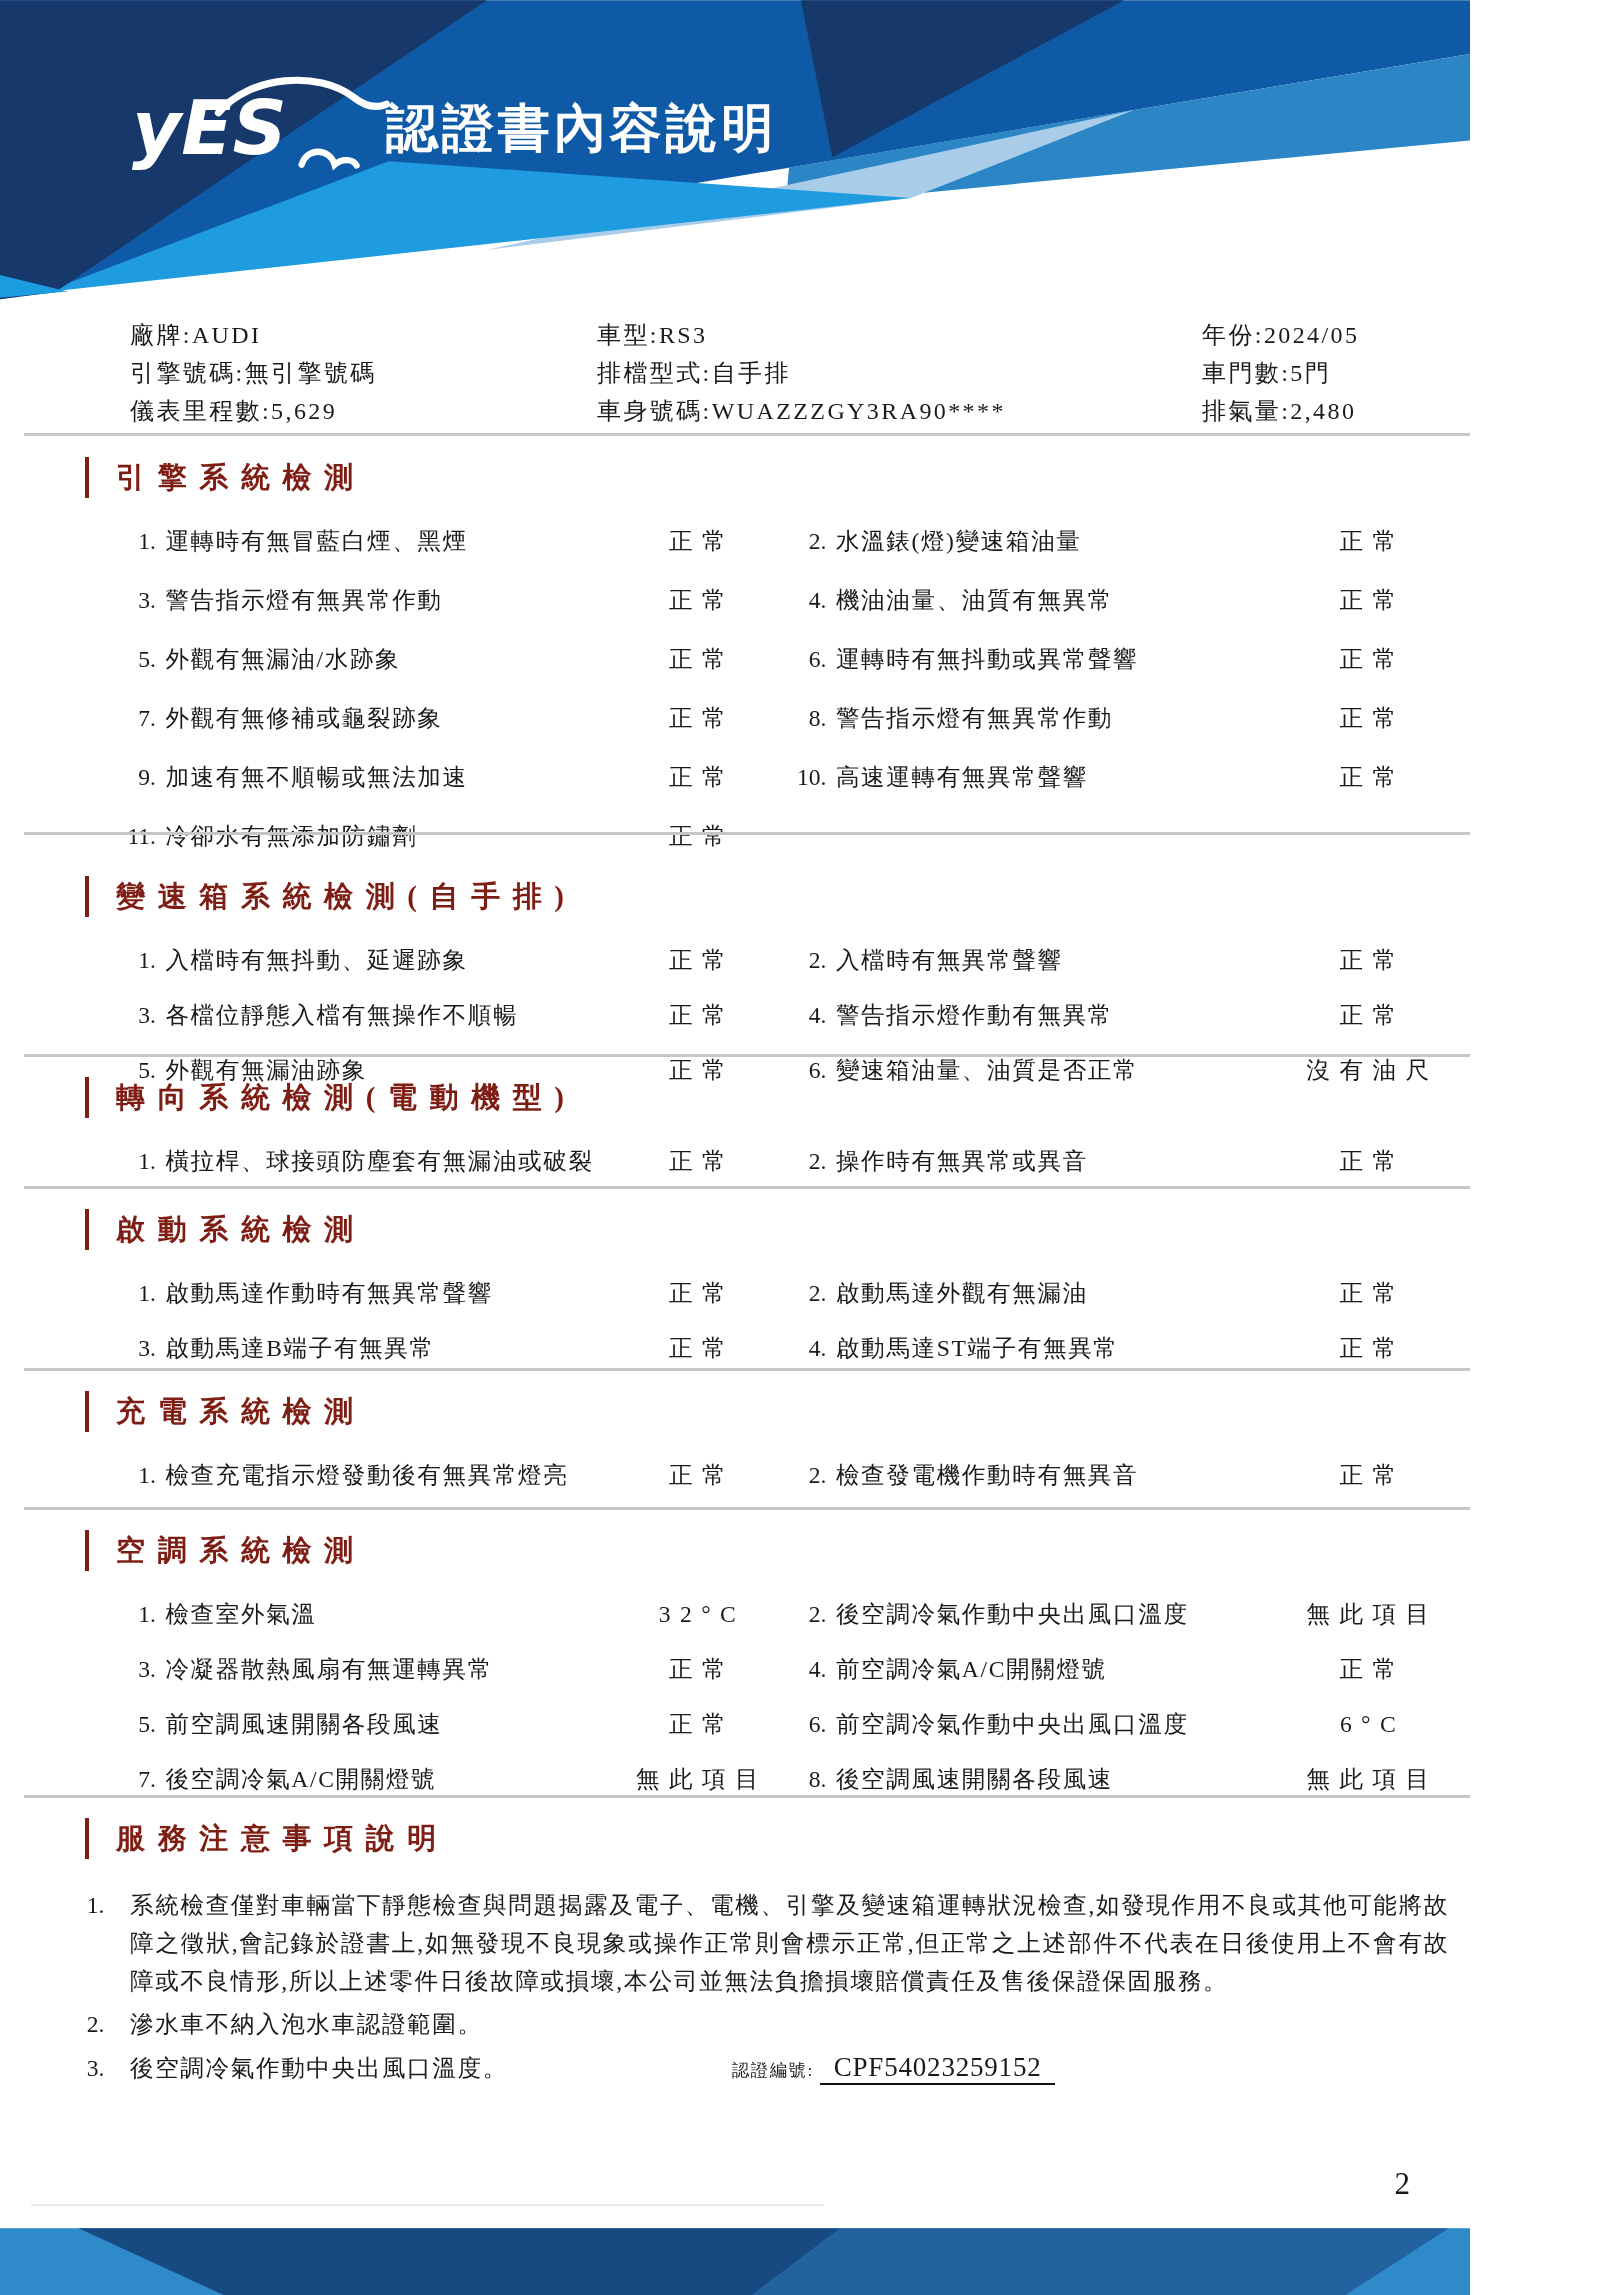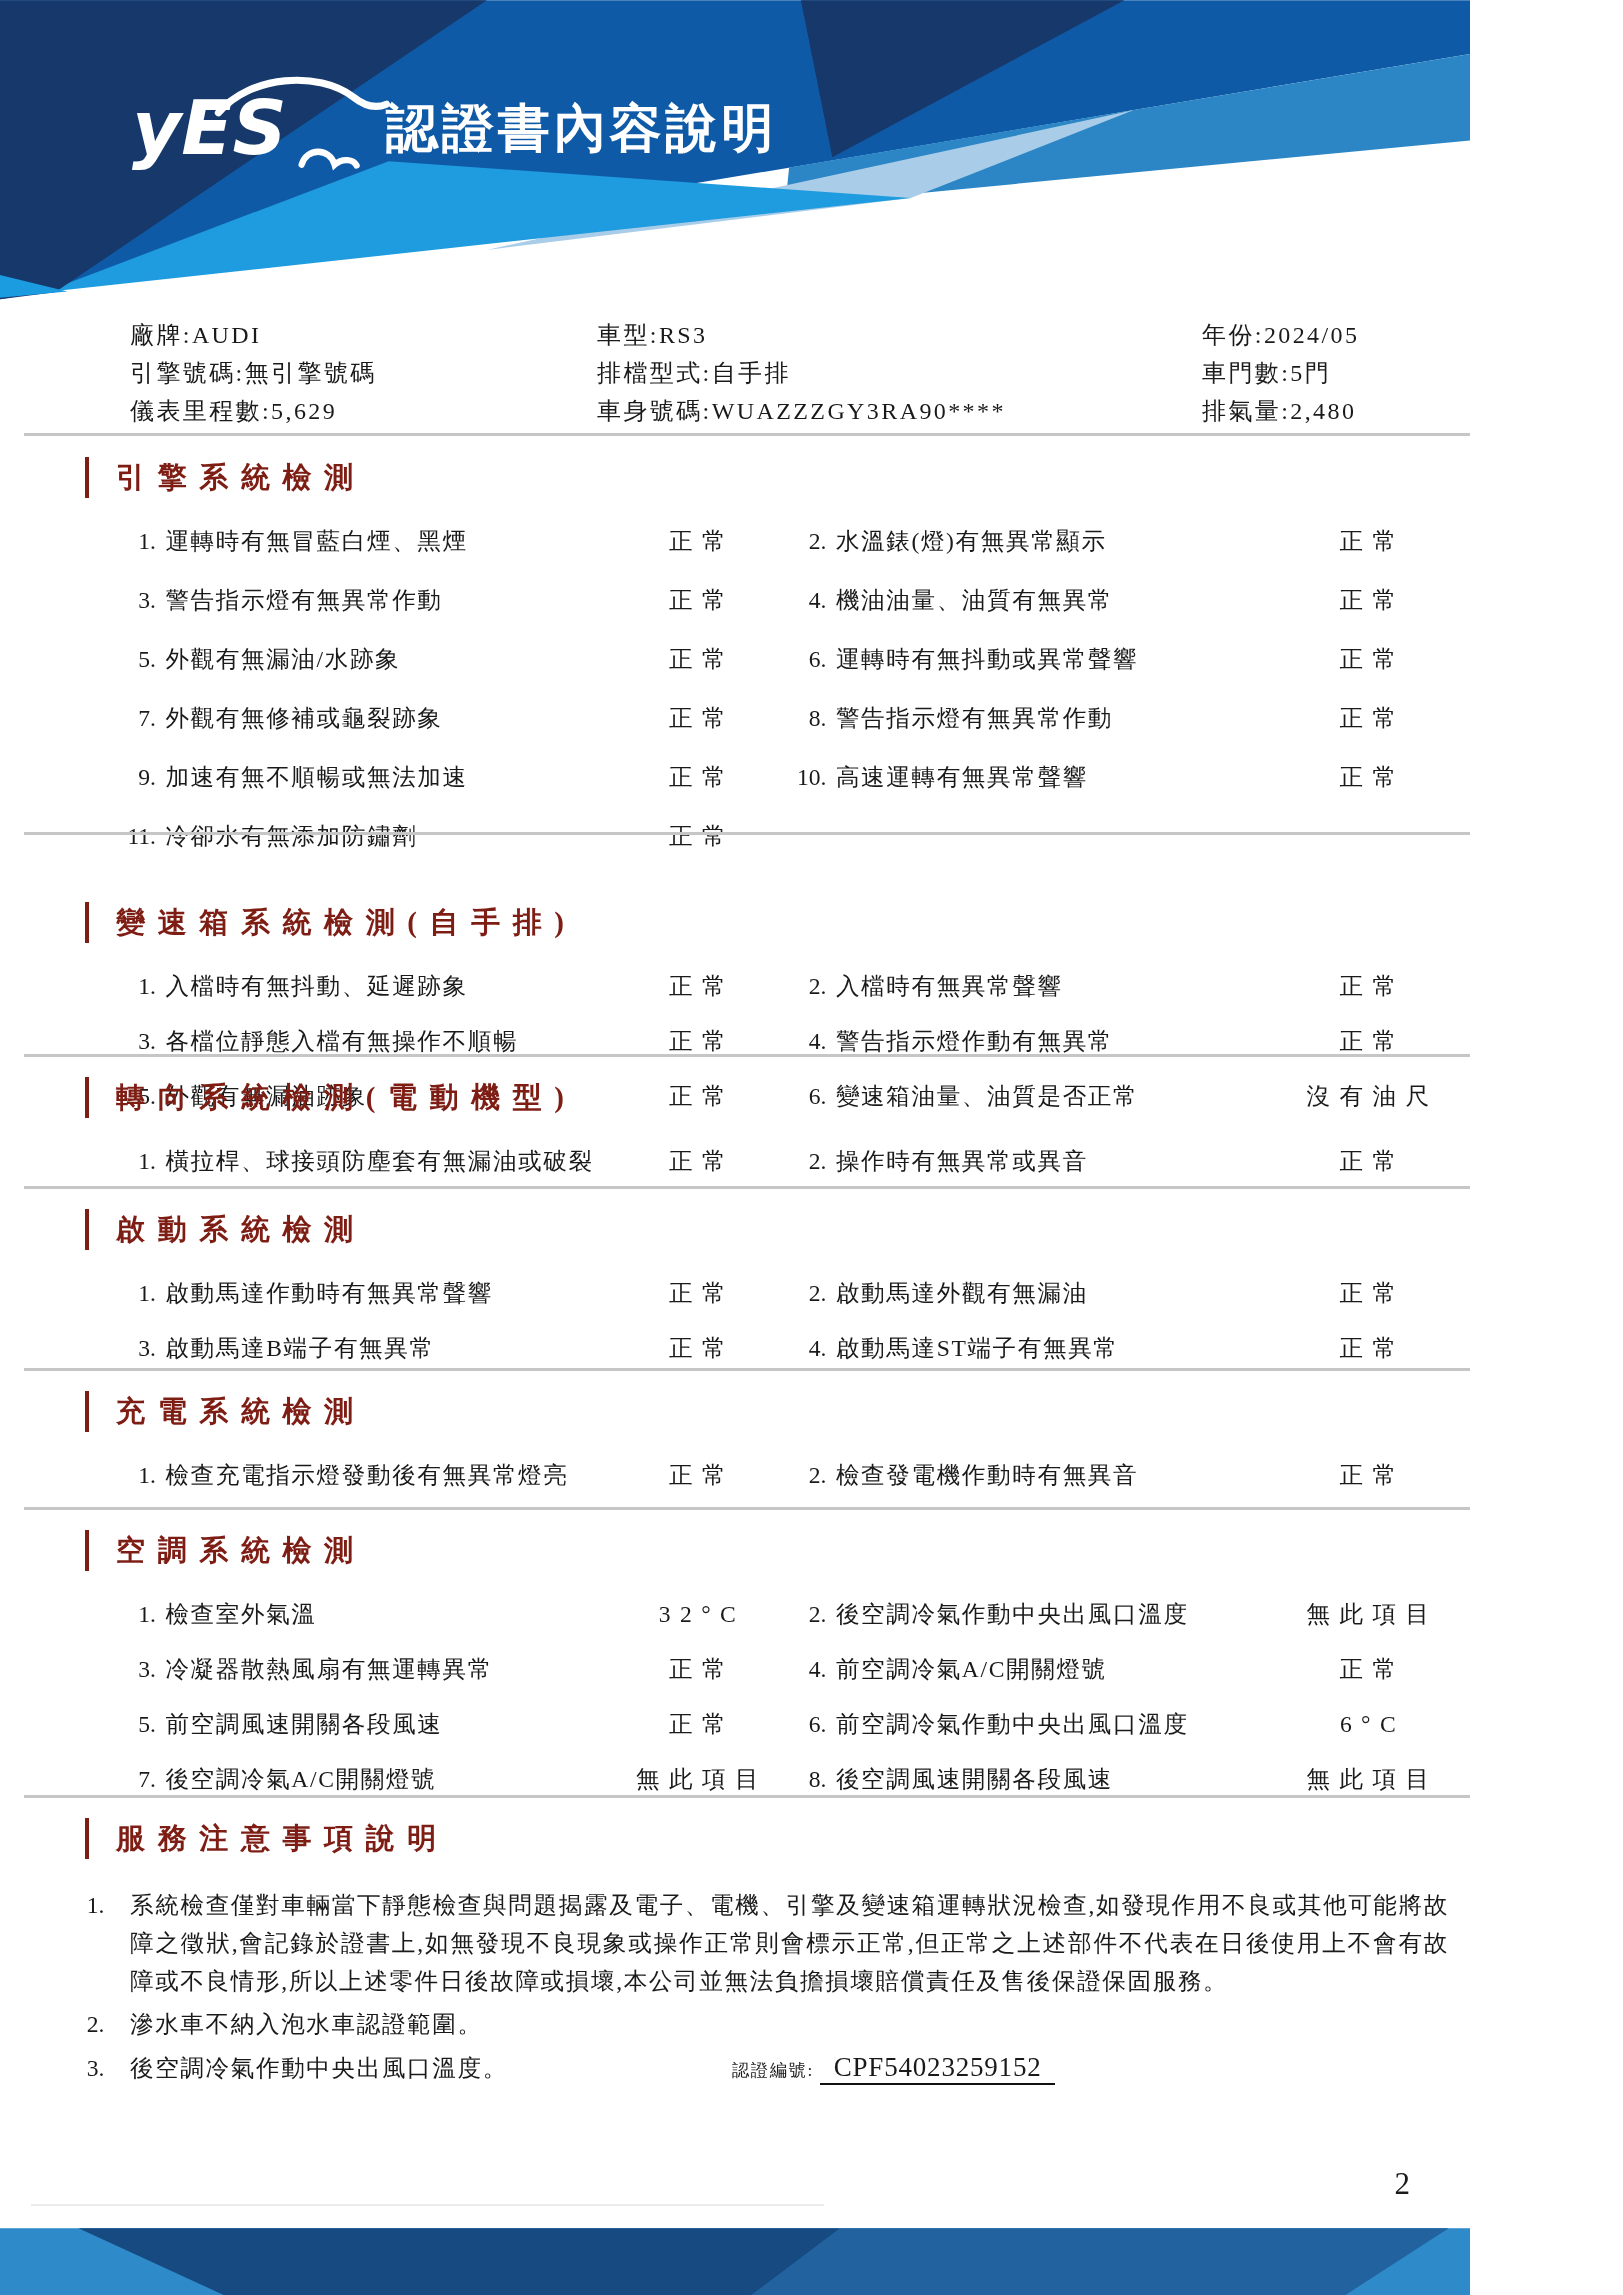--- a/index.html
+++ b/index.html
@@ -101,21 +101,21 @@
         <span class="sec-title-text">引擎系統檢測</span>
       </div>
     <div class="items wide-gap">
       <div class="item">
           <span class="no">1.</span>
           <span class="lbl">運轉時有無冒藍白煙、黑煙</span>
           <span class="res">正常</span>
         </div>
       <div class="item">
           <span class="no">2.</span>
-          <span class="lbl">水溫錶(燈)有無異常顯示</span>
+          <span class="lbl">水溫錶(燈)變速箱油量</span>
           <span class="res">正常</span>
         </div>
       <div class="item">
           <span class="no">3.</span>
           <span class="lbl">警告指示燈有無異常作動</span>
           <span class="res">正常</span>
         </div>
       <div class="item">
           <span class="no">4.</span>
           <span class="lbl">機油油量、油質有無異常</span>
@@ -154,21 +154,21 @@
       <div class="item">
           <span class="no">11.</span>
           <span class="lbl">冷卻水有無添加防鏽劑</span>
           <span class="res">正常</span>
         </div>
     </div>
   </div>
 
   <div class="divider" style="top:832px"></div>
 
-  <div class="section" style="top:882px">
+  <div class="section" style="top:856px">
     <div class="sec-title">
         <span class="sec-bar"></span>
         <span class="sec-title-text">變速箱系統檢測(自手排)</span>
       </div>
     <div class="items">
       <div class="item">
           <span class="no">1.</span>
           <span class="lbl">入檔時有無抖動、延遲跡象</span>
           <span class="res">正常</span>
         </div>

